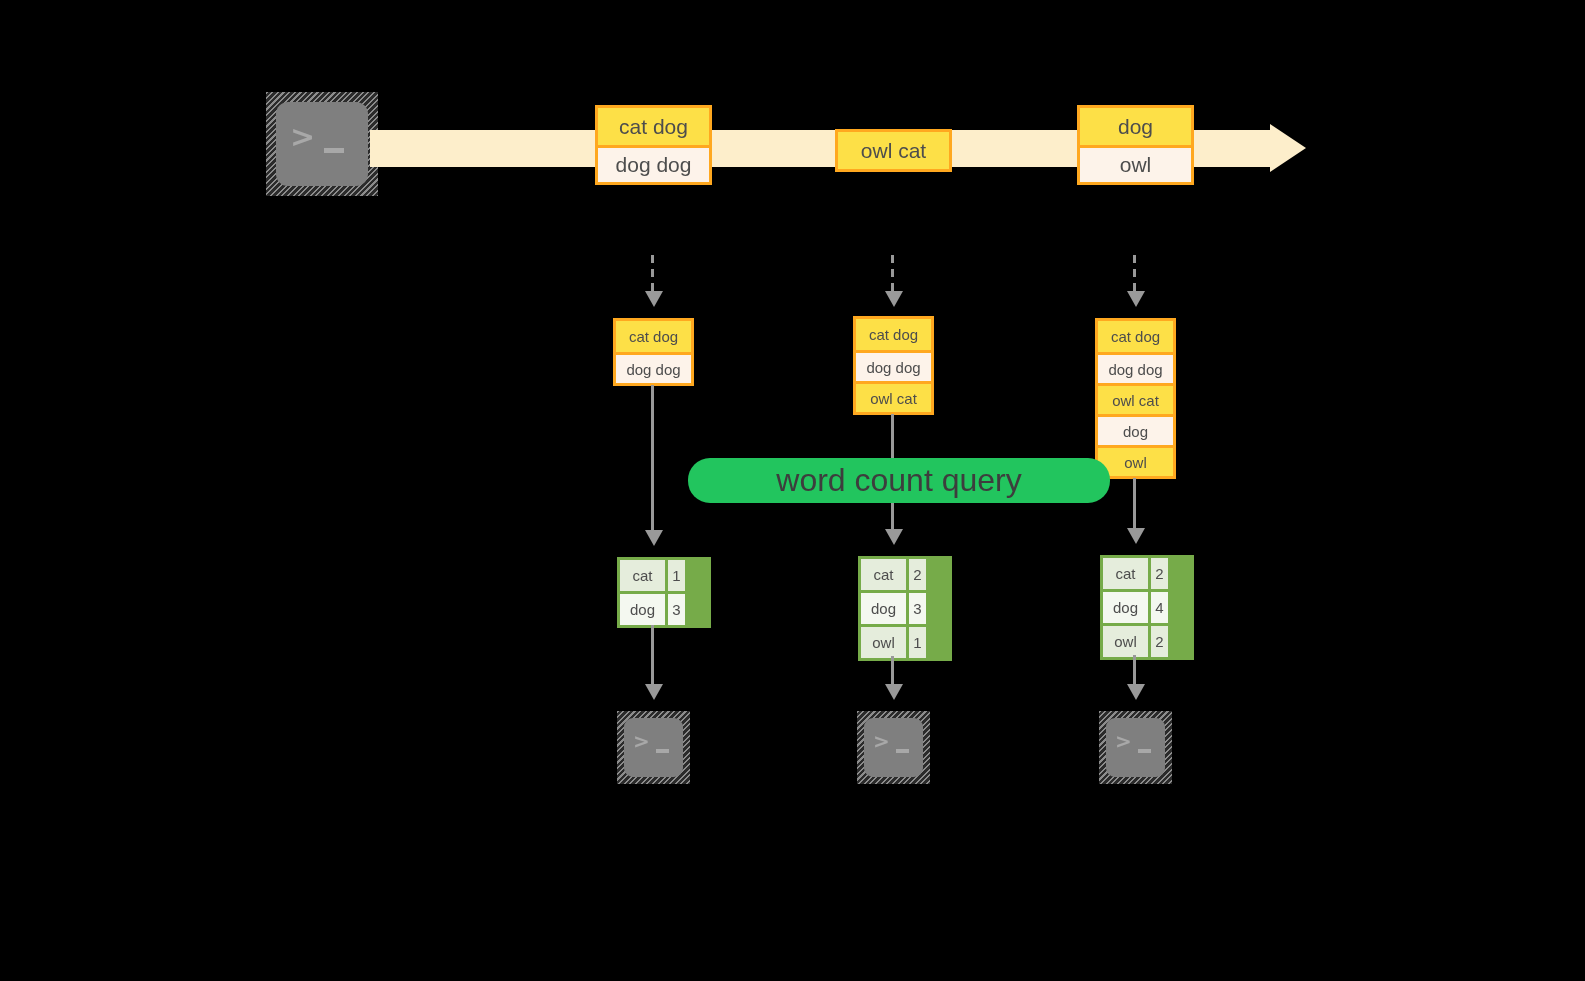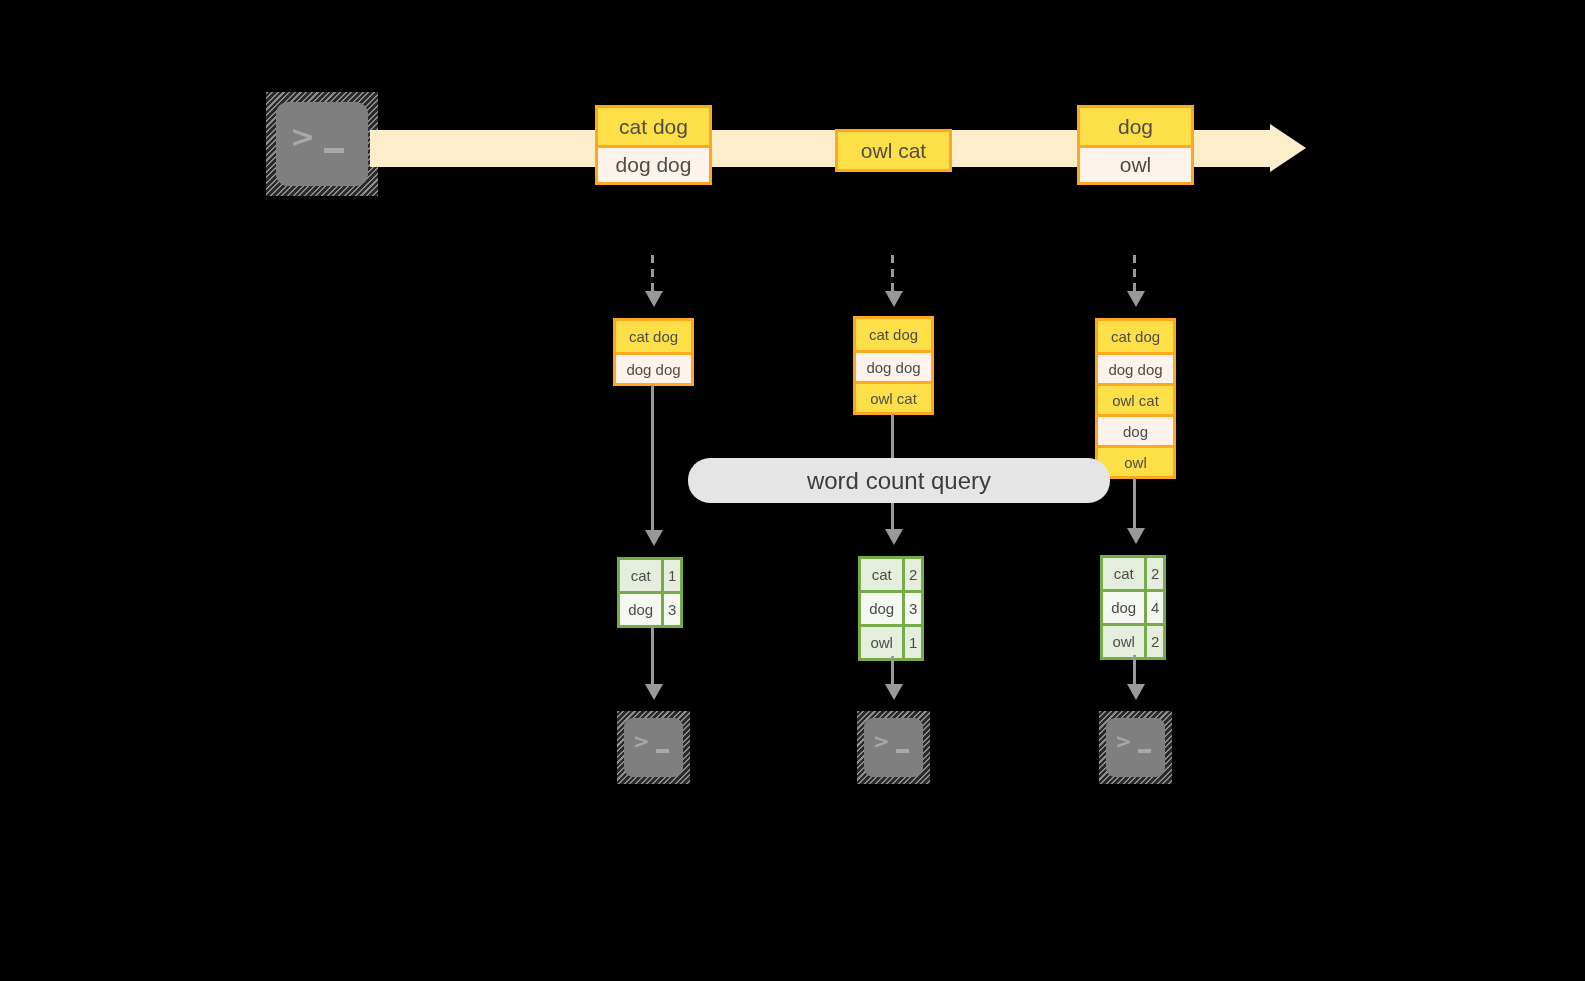--- a/index.html
+++ b/index.html
@@ -87,21 +87,21 @@
   
   .mini-stack { width: 81px; }
   .mini-stack .rec-cell { height: 31px; font-size: 15px; }
 
   
   .res-table {
     position: absolute;
     box-sizing: border-box;
     border: 3px solid #76ab49;
     background: #76ab49;
-    width: 66px;
+    width: 94px;
   }
   .res-row {
     display: flex;
     height: 31px;
   }
   .res-row + .res-row { border-top: 3px solid #76ab49; }
   .res-cell {
     box-sizing: border-box;
     color: #4d4d4d;
     font-size: 15px;
@@ -132,23 +132,23 @@
     width: 0;
     height: 0;
     border-left: 9px solid transparent;
     border-right: 9px solid transparent;
     border-top: 16px solid #999999;
   }
 
   
   .query-label {
     position: absolute;
-    background: #e5e5e5;
+    background: #22c55e;
     color: #3d3d3d;
-    font-size: 24px;
+    font-size: 32px;
     display: flex;
     align-items: center;
     justify-content: center;
     white-space: nowrap;
     border-radius: 22px;
   }
 </style>
 </head>
 <body>
 

